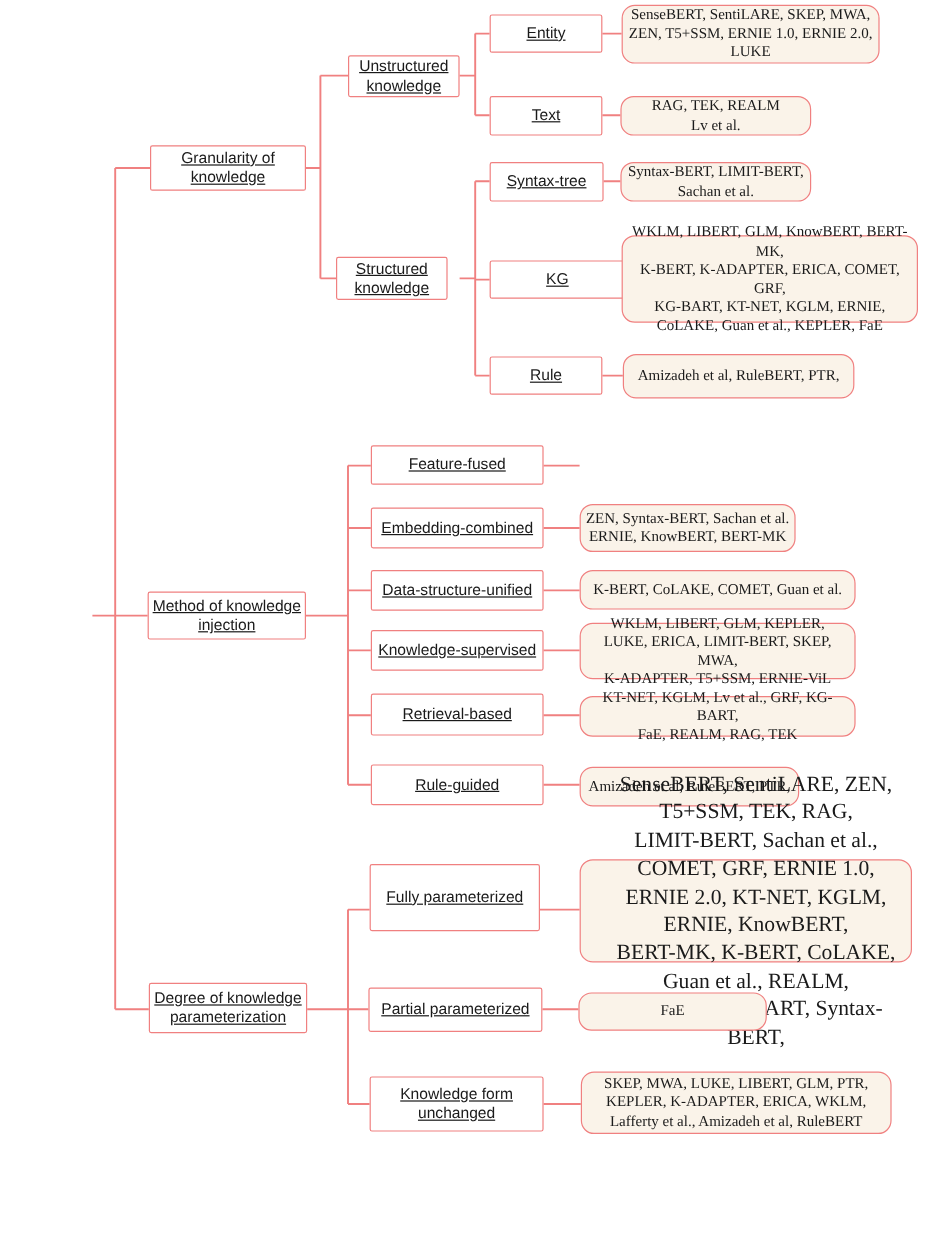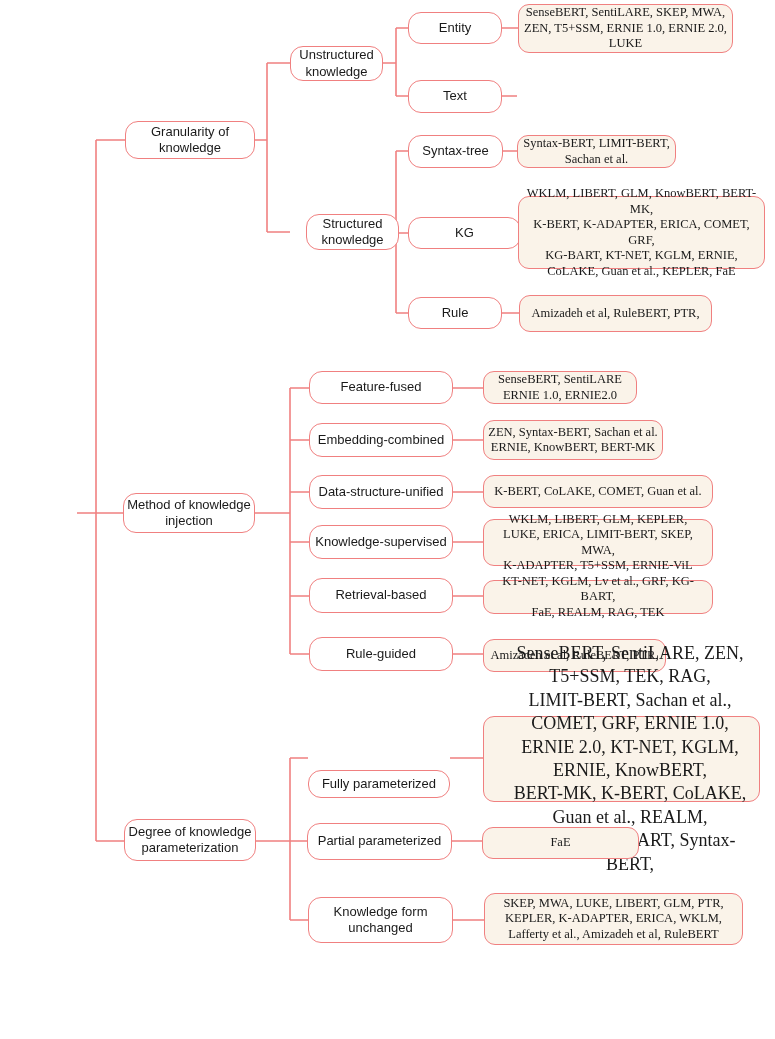--- a/index.html
+++ b/index.html
@@ -15,23 +15,24 @@
   }
   .wires{position:absolute;left:0;top:0;width:775px;height:1039px;}
   .cat,.leaf{
     position:absolute;box-sizing:border-box;
     display:flex;align-items:center;justify-content:center;
     text-align:center;white-space:pre-line;color:var(--text);
   }
   .cat{
     background:var(--node-bg);
     border:1.4px solid var(--line);
-    border-radius:13px;
+    border-radius:2px;
     font:13px/1.25 "Liberation Sans",sans-serif;
     padding:2px 3px;
+    text-decoration:underline;
   }
   .leaf{
     background:var(--leaf-bg);
     border:1.4px solid var(--line);
     border-radius:11px;
     font:12.5px/1.24 "Liberation Serif",serif;
     padding:1px 3px;
   }
   .leaf.sm{font-size:18px;line-height:1.3;padding-left:20px;}
 </style>
@@ -62,53 +63,53 @@
 
   <div class="cat" style="left:125px;top:121px;width:130px;height:38px">Granularity of
 knowledge</div>
   <div class="cat" style="left:123px;top:493px;width:132px;height:40px">Method of knowledge
 injection</div>
   <div class="cat" style="left:124px;top:819px;width:132px;height:42px">Degree of knowledge
 parameterization</div>
 
   <div class="cat" style="left:290px;top:46px;width:93px;height:35px">Unstructured
 knowledge</div>
-  <div class="cat" style="left:306px;top:214px;width:93px;height:36px">Structured
+  <div class="cat" style="left:280px;top:214px;width:93px;height:36px">Structured
 knowledge</div>
   <div class="cat" style="left:408px;top:12px;width:94px;height:32px">Entity</div>
   <div class="cat" style="left:408px;top:80px;width:94px;height:33px">Text</div>
   <div class="cat" style="left:408px;top:135px;width:95px;height:33px">Syntax-tree</div>
   <div class="cat" style="left:408px;top:217px;width:113px;height:32px">KG</div>
   <div class="cat" style="left:408px;top:297px;width:94px;height:32px">Rule</div>
 
   <div class="cat" style="left:309px;top:371px;width:144px;height:33px">Feature-fused</div>
   <div class="cat" style="left:309px;top:475px;width:144px;height:34px">Data-structure-unified</div>
   <div class="cat" style="left:309px;top:423px;width:144px;height:34px">Embedding-combined</div>
   <div class="cat" style="left:309px;top:525px;width:144px;height:34px">Knowledge-supervised</div>
   <div class="cat" style="left:309px;top:578px;width:144px;height:35px">Retrieval-based</div>
   <div class="cat" style="left:309px;top:637px;width:144px;height:34px">Rule-guided</div>
 
-  <div class="cat" style="left:308px;top:770px;width:142px;height:28px">Fully parameterized</div>
+  <div class="cat" style="left:308px;top:720px;width:142px;height:56px">Fully parameterized</div>
   <div class="cat" style="left:307px;top:823px;width:145px;height:37px">Partial parameterized</div>
   <div class="cat" style="left:308px;top:897px;width:145px;height:46px">Knowledge form
 unchanged</div>
 
   <div class="leaf" style="left:518px;top:4px;width:215px;height:49px">SenseBERT, SentiLARE, SKEP,  MWA,
 ZEN, T5+SSM, ERNIE 1.0, ERNIE 2.0,
 LUKE</div>
+  <div class="leaf" style="left:517px;top:80px;width:159px;height:33px">RAG, TEK, REALM
+Lv et al.</div>
   <div class="leaf" style="left:517px;top:135px;width:159px;height:33px">Syntax-BERT, LIMIT-BERT,
 Sachan et al.</div>
   <div class="leaf" style="left:518px;top:196px;width:247px;height:73px">WKLM, LIBERT, GLM, KnowBERT, BERT-MK,
 K-BERT, K-ADAPTER, ERICA, COMET, GRF,
 KG-BART, KT-NET, KGLM, ERNIE,
 CoLAKE, Guan et al., KEPLER, FaE</div>
   <div class="leaf" style="left:519px;top:295px;width:193px;height:37px">Amizadeh et al, RuleBERT, PTR,</div>
 
-  <div class="leaf" style="left:483px;top:371px;width:154px;height:33px">SenseBERT, SentiLARE
-ERNIE 1.0, ERNIE2.0</div>
   <div class="leaf" style="left:483px;top:420px;width:180px;height:40px">ZEN, Syntax-BERT, Sachan et al.
 ERNIE, KnowBERT, BERT-MK</div>
   <div class="leaf" style="left:483px;top:475px;width:230px;height:33px">K-BERT, CoLAKE, COMET, Guan et al.</div>
   <div class="leaf" style="left:483px;top:519px;width:230px;height:47px">WKLM, LIBERT, GLM, KEPLER,
 LUKE, ERICA, LIMIT-BERT, SKEP, MWA,
 K-ADAPTER,  T5+SSM, ERNIE-ViL</div>
   <div class="leaf" style="left:483px;top:580px;width:230px;height:34px">KT-NET, KGLM, Lv et al., GRF, KG-BART,
 FaE, REALM, RAG, TEK</div>
   <div class="leaf" style="left:483px;top:639px;width:183px;height:33px">Amizadeh et al, RuleBERT, PTR,</div>
 

